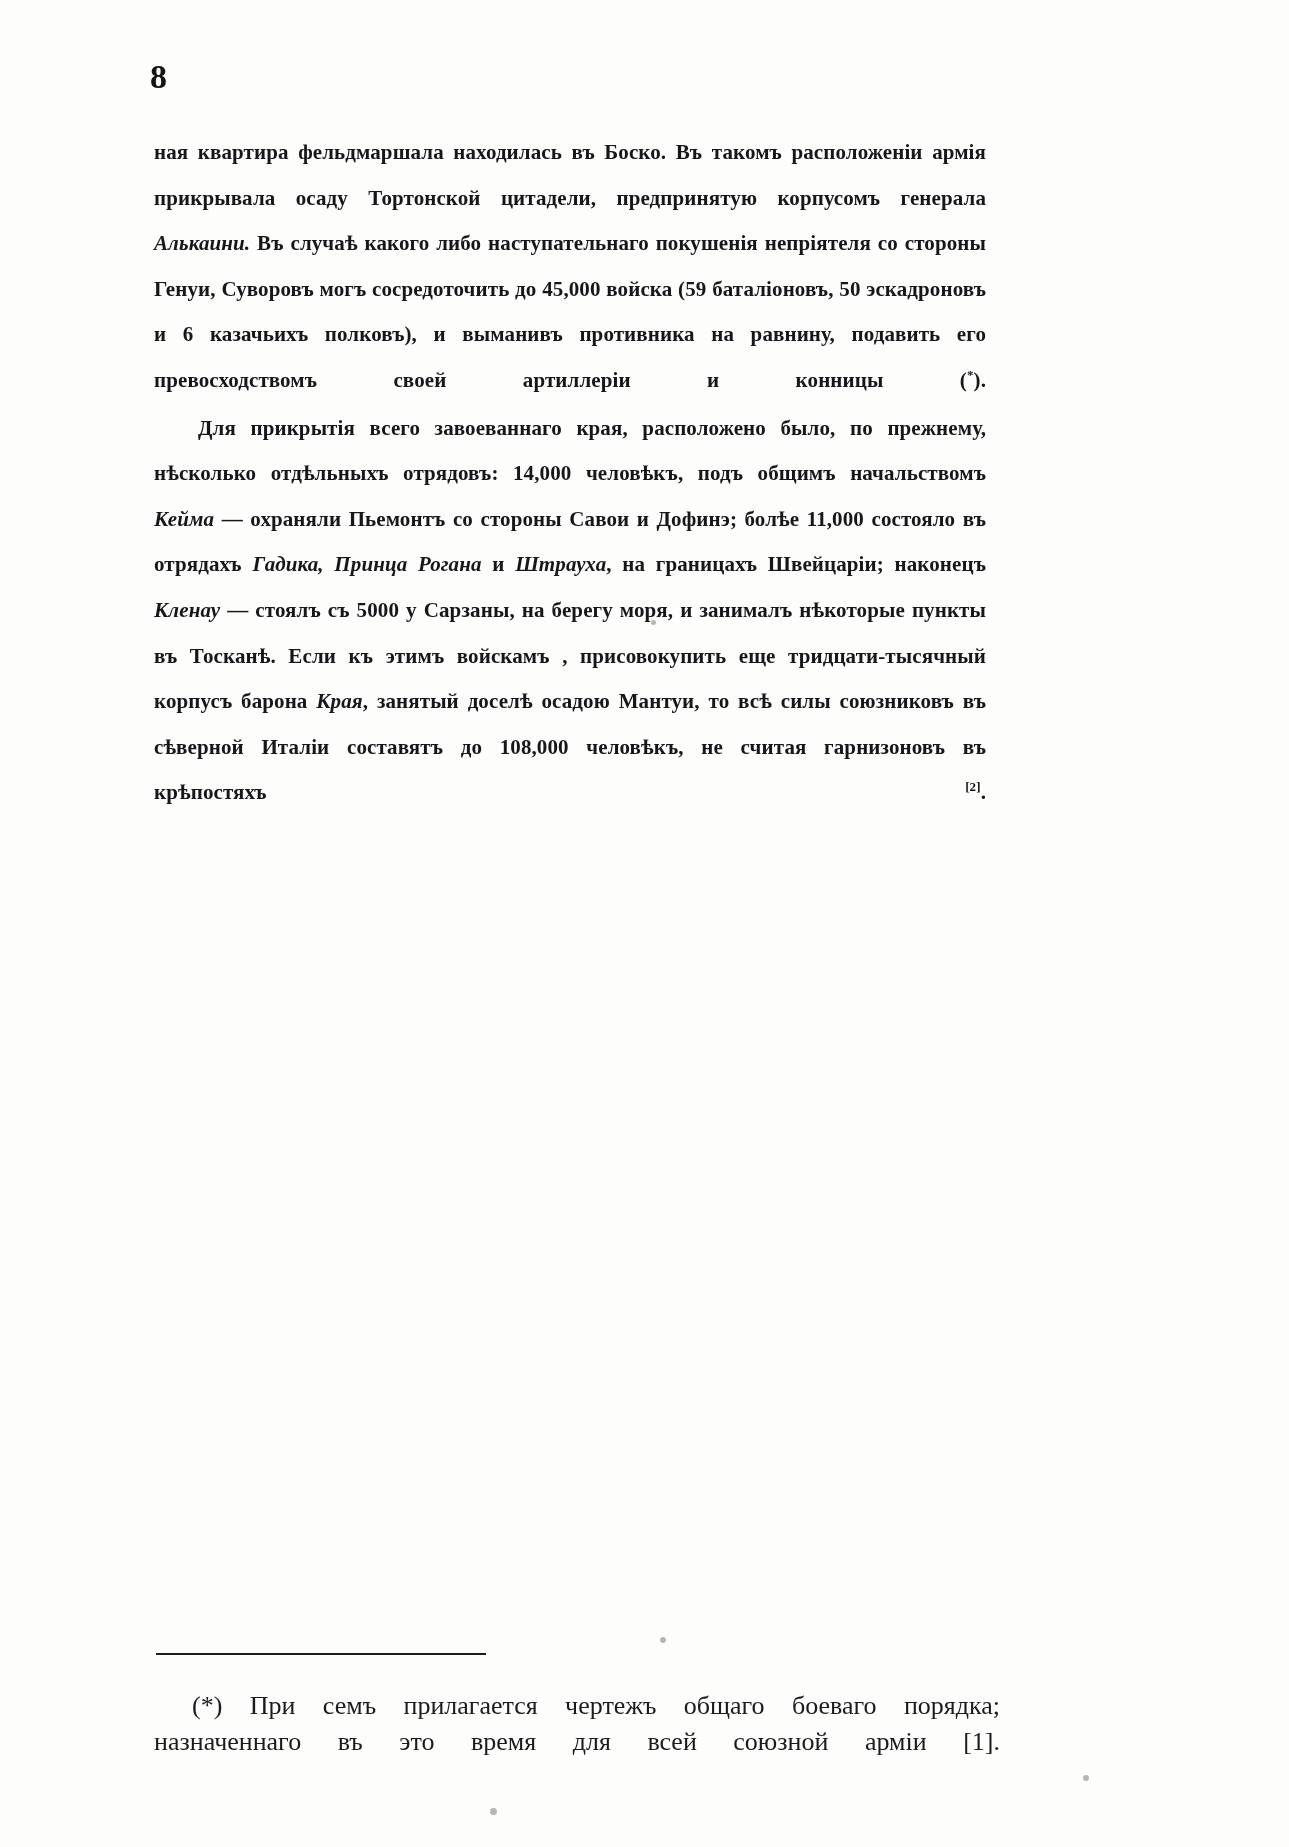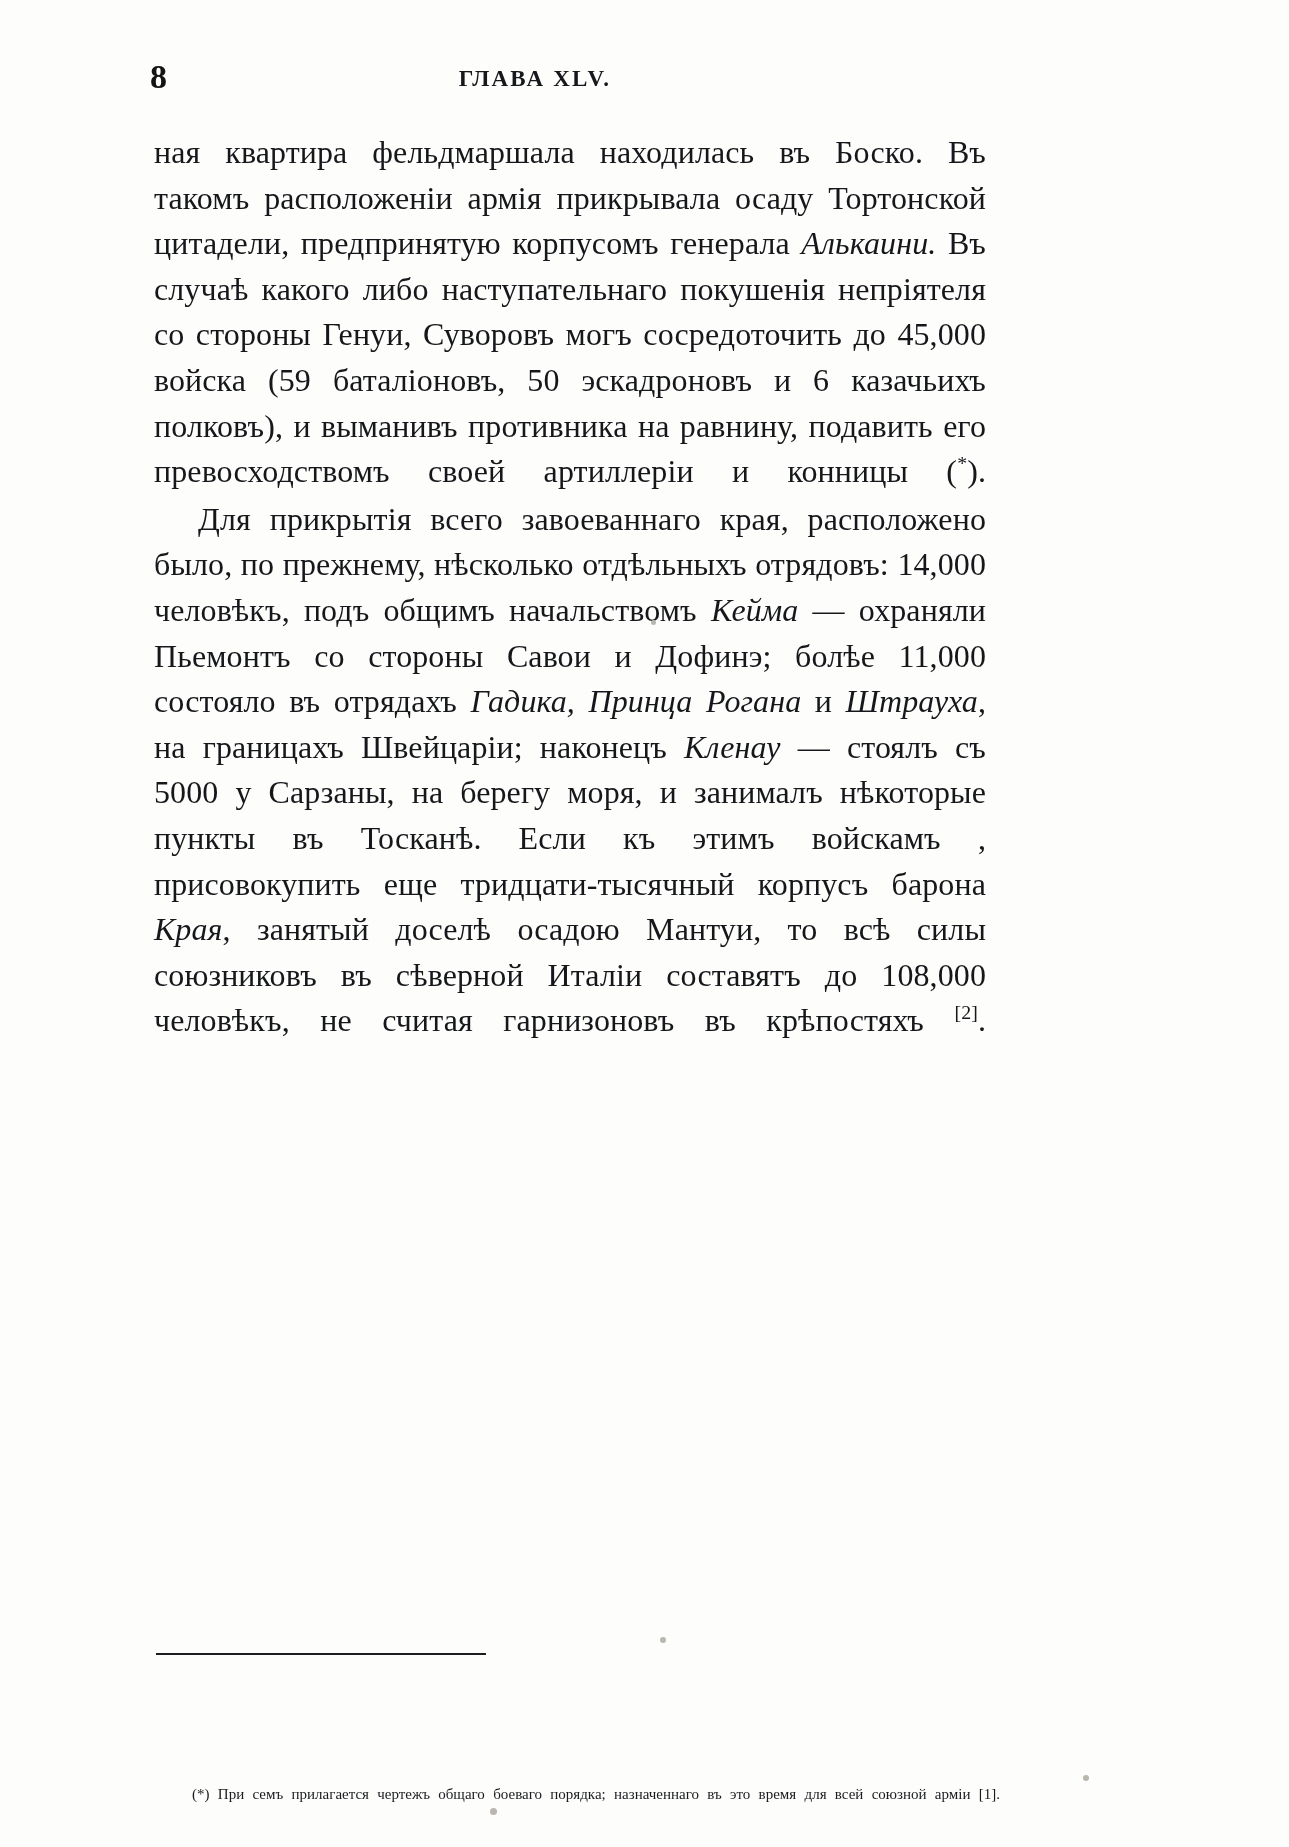--- a/index.html
+++ b/index.html
@@ -45,26 +45,27 @@
   .body {
     position: absolute;
     left: 154px;
     top: 130px;
     width: 832px;
   }
   p.para {
     margin: 0 0 2px 0;
     text-align: justify;
     text-align-last: justify;
-    font-size: 32px;
+    font-size: 21px;
     line-height: 45.6px;
     letter-spacing: 0.1px;
     color: #15171b;
     text-indent: 0;
     hyphens: manual;
+    font-weight: bold;
   }
   p.para.indent {
     text-indent: 44px;
   }
   p.para em {
     font-style: italic;
   }
   sup.note {
     font-size: 0.62em;
     vertical-align: super;
@@ -74,23 +75,23 @@
     position: absolute;
     left: 156px;
     top: 1653px;
     width: 330px;
     height: 2px;
     background: #1b1d21;
   }
   .footnote {
     position: absolute;
     left: 154px;
-    top: 1776px;
+    top: 1688px;
     width: 846px;
-    font-size: 15px;
+    font-size: 26px;
     line-height: 36px;
     text-align: justify;
     text-align-last: justify;
     color: #191b1f;
   }
   .footnote .fn-indent { display: inline-block; width: 38px; }
   .speck {
     position: absolute;
     background: #b9b6ae;
     border-radius: 50%;
@@ -100,21 +101,20 @@
   .speck.s3 { left: 1083px; top: 1775px; width: 6px; height: 6px; }
   .speck.s4 { left: 490px; top: 1808px; width: 7px; height: 7px; }
 </style>
 </head>
 <body>
 
 <div class="page">
 
   <div class="header">
     <div class="folio">8</div>
-    <div class="running-title">ГЛАВА XLV.</div>
   </div>
 
   <div class="body">
 
     <p class="para">ная квартира фельдмаршала находилась въ Боско. Въ такомъ расположеніи армія прикрывала осаду Тортонской цитадели, предпринятую корпусомъ генерала <em>Алькаини.</em> Въ случаѣ какого либо наступательнаго покушенія непріятеля со стороны Генуи, Суворовъ могъ сосредоточить до 45,000 войска (59 баталіоновъ, 50 эскадроновъ и 6 казачьихъ полковъ), и выманивъ противника на равнину, подавить его превосходствомъ своей артиллеріи и конницы (<sup class="note">*</sup>).</p>
 
     <p class="para indent">Для прикрытія всего завоеваннаго края, расположено было, по прежнему, нѣсколько отдѣльныхъ отрядовъ: 14,000 человѣкъ, подъ общимъ начальствомъ <em>Кейма</em> — охраняли Пьемонтъ со стороны Савои и Дофинэ; болѣе 11,000 состояло въ отрядахъ <em>Гадика, Принца Рогана</em> и <em>Штрауха</em>, на границахъ Швейцаріи; наконецъ <em>Кленау</em> — стоялъ съ 5000 у Сарзаны, на берегу моря, и занималъ нѣкоторые пункты въ Тосканѣ. Если къ этимъ войскамъ , присовокупить еще тридцати-тысячный корпусъ барона <em>Края</em>, занятый доселѣ осадою Мантуи, то всѣ силы союзниковъ въ сѣверной Италіи составятъ до 108,000 человѣкъ, не считая гарнизоновъ въ крѣпостяхъ <sup class="note">[2]</sup>.</p>
 
 
   </div>

